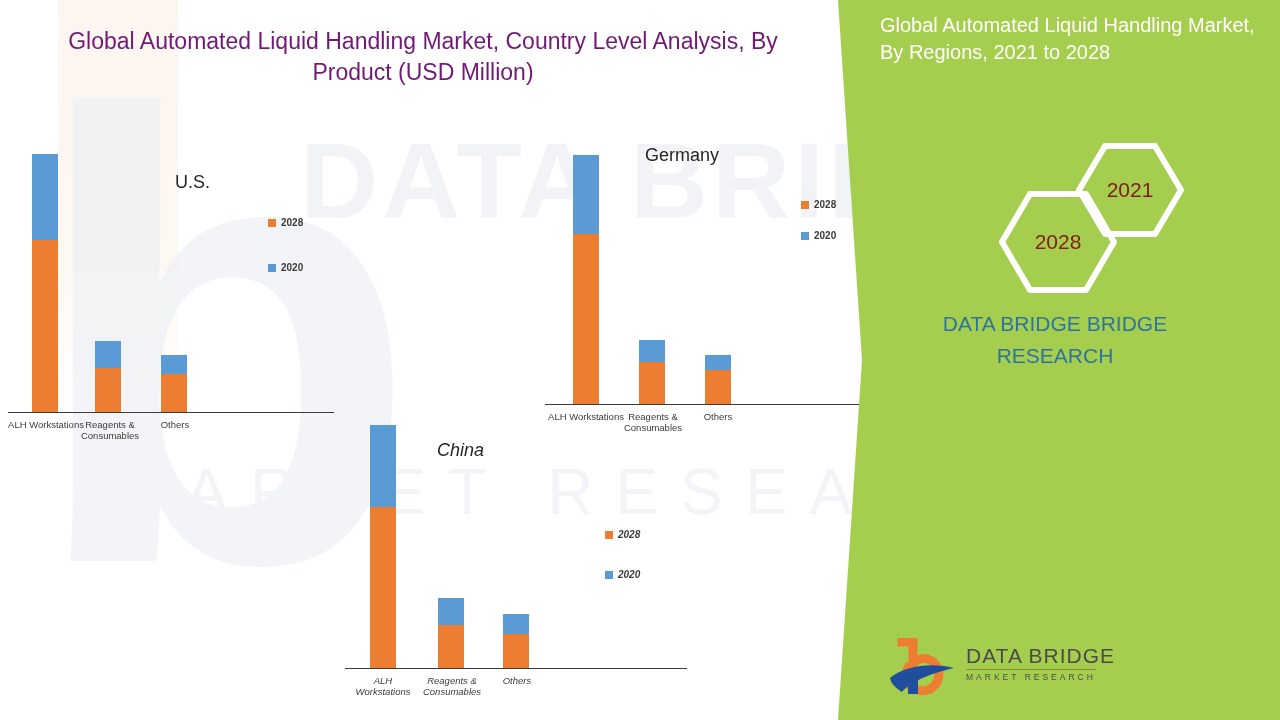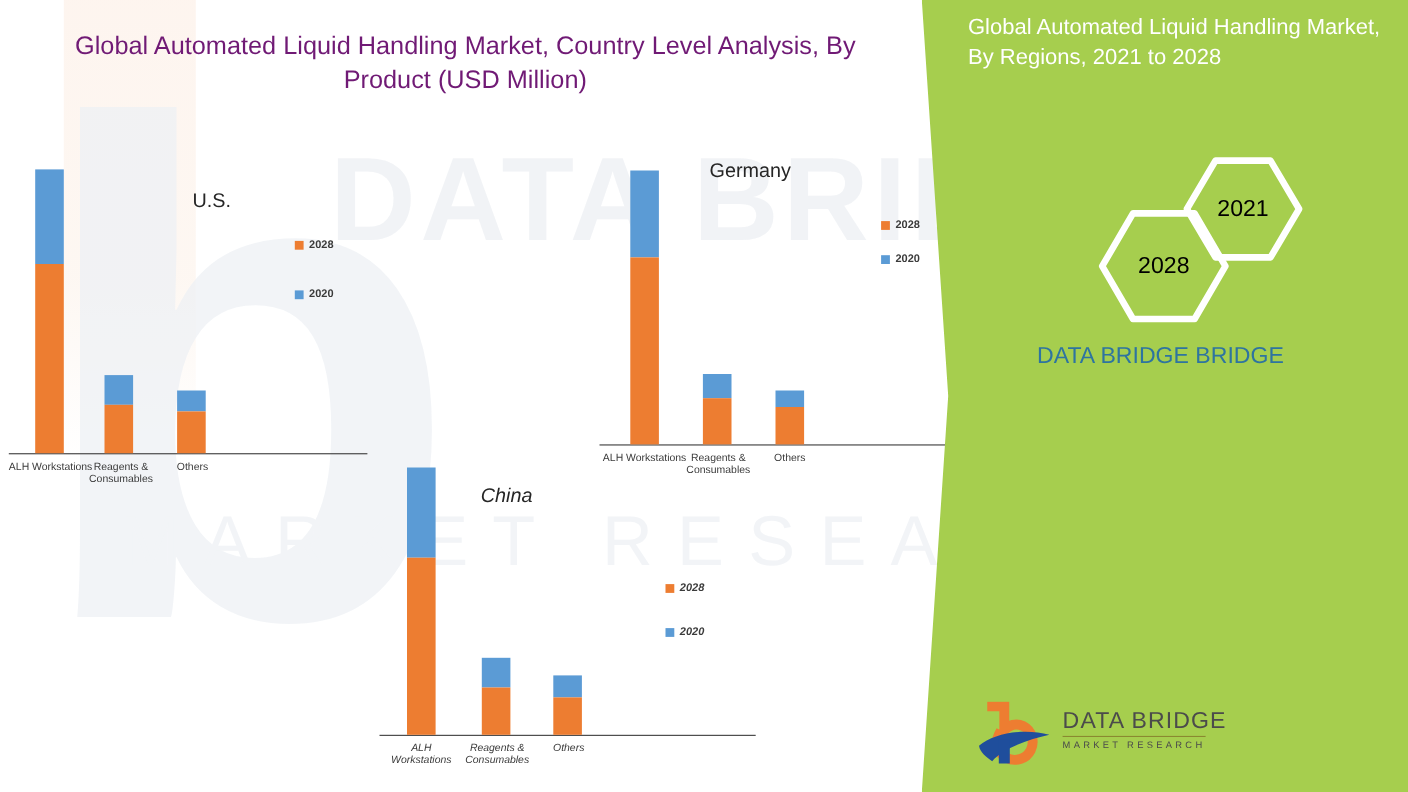--- a/index.html
+++ b/index.html
@@ -76,21 +76,21 @@
   .green-title{
     position:absolute;left:60px;top:12px;width:390px;
     color:#ffffff;font-size:20px;line-height:27px;text-align:left;
   }
   .hex{
     position:absolute;
     display:flex;align-items:center;justify-content:center;
   }
   .hex svg{position:absolute;left:0;top:0;}
   .hex span{
-    position:relative;z-index:2;color:#000000;font-size:21px;
+    position:relative;z-index:2;color:#7f1d1d;font-size:21px;
   }
   .dbmr-text{
     position:absolute;left:50px;top:308px;width:370px;
     text-align:center;color:#2e74a0;
     font-size:21px;line-height:32px;
   }
 
   
   .logo{position:absolute;left:888px;top:638px;width:215px;height:62px;}
   .logo-mark{position:absolute;left:0;top:0;width:70px;height:62px;}
@@ -234,20 +234,21 @@
 
   <div class="hex" style="left:255px;top:142px;width:110px;height:96px;">
     <svg width="110" height="96" viewBox="0 0 110 96" aria-hidden="true">
       <polygon points="30,4 80,4 106,48 80,92 30,92 4,48" fill="none" stroke="#ffffff" stroke-width="6" stroke-linejoin="round"></polygon>
     </svg>
     <span>2021</span>
   </div>
 
   <div class="dbmr-text">
     <div>DATA BRIDGE BRIDGE</div>
+    <div>RESEARCH</div>
   </div>
 </div>
 
 <div class="logo">
   <svg class="logo-mark" viewBox="0 0 70 62" aria-hidden="true">
     <path d="M14 4 h11 v22 c4-5 11-7 17-4 8 4 11 14 7 22 -4 8-14 11-22 7 -8-4-11-13-7-21" fill="none" stroke="#ED7D31" stroke-width="9" stroke-linecap="square"></path>
     <path d="M2 40 C16 28 44 24 66 30 C48 34 24 42 14 54 C8 50 3 46 2 40 Z" fill="#1F4E9C"></path>
     <path d="M20 34 h10 v22 h-10 z" fill="#1F4E9C"></path>
   </svg>
   <div class="logo-txt">

